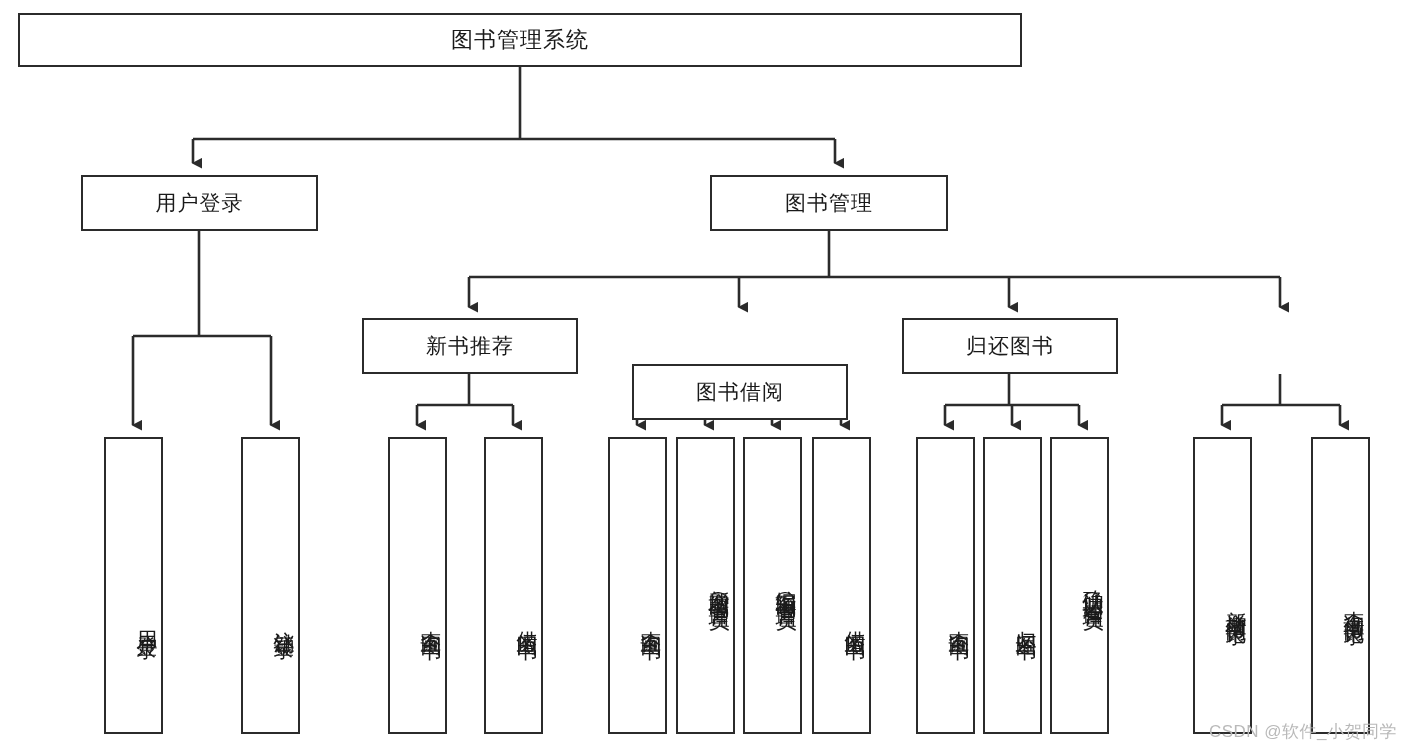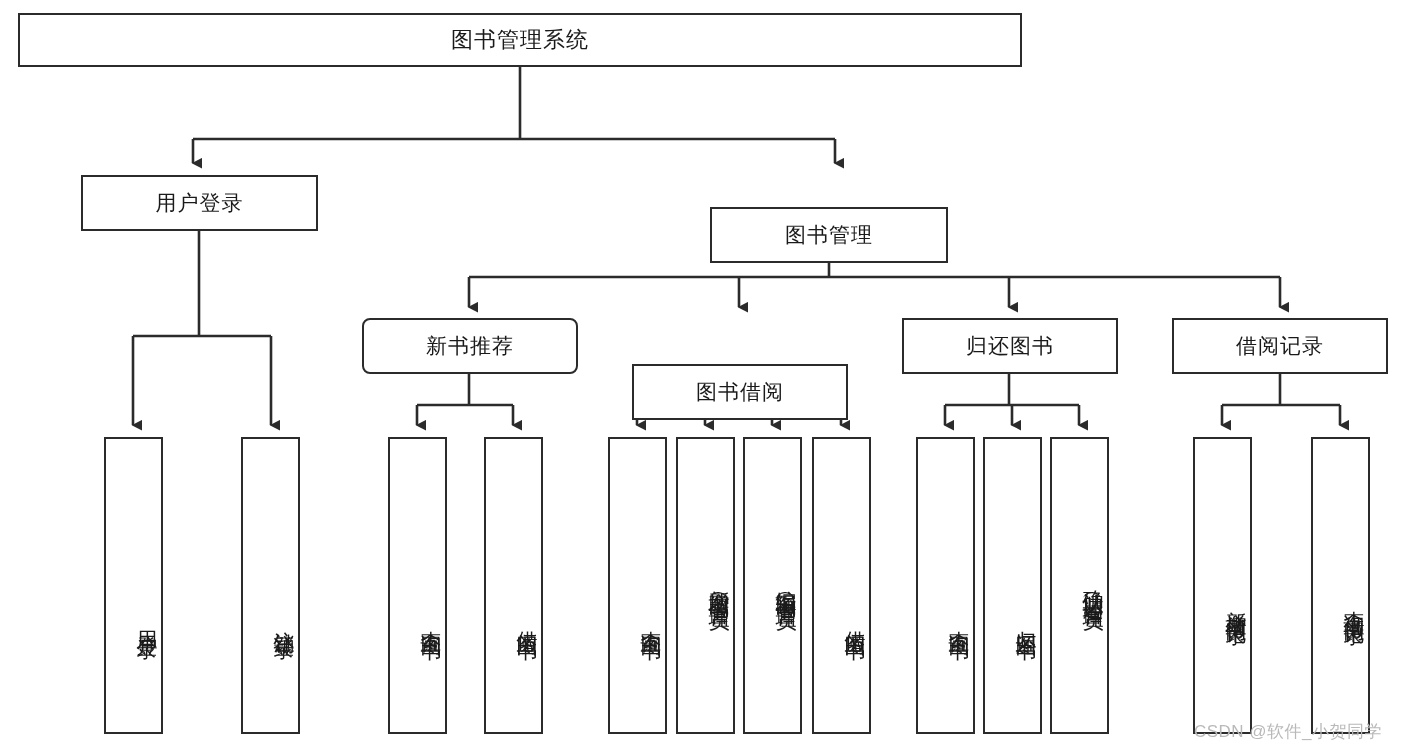--- a/index.html
+++ b/index.html
@@ -63,21 +63,21 @@
   .ln {
     stroke: #2b2b2b;
     stroke-width: 2.6;
     fill: none;
   }
   .arrowhead {
     fill: #2b2b2b;
   }
   .watermark {
     position: absolute;
-    right: 23px;
+    right: 8px;
     bottom: 4px;
     font-size: 17px;
     color: #b9b9b9;
     letter-spacing: 0.5px;
     white-space: nowrap;
   }
 </style>
 </head>
 <body>
 
@@ -132,39 +132,36 @@
   </svg>
 
   <div class="node h root" style="left:18px; top:13px; width:1004px; height:54px;">
     <span class="leaf-label">图书管理系统</span>
   </div>
 
   <div class="node h" style="left:81px; top:175px; width:237px; height:56px;">
     <span class="leaf-label">用户登录</span>
   </div>
 
-  <div class="node h" style="left:710px; top:175px; width:238px; height:56px;margin-top:32px;">
+  <div class="node h" style="left:710px; top:175px; width:238px; height:56px;">
     <span class="leaf-label">图书管理</span>
   </div>
 
-  <div class="node h" style="left:362px; top:318px; width:216px; height:56px;border-radius:8px;">
+  <div class="node h" style="left:362px; top:318px; width:216px; height:56px;">
     <span class="leaf-label">新书推荐</span>
   </div>
 
   <div class="node h" style="left:632px; top:318px; width:216px; height:56px;margin-top:46px;">
     <span class="leaf-label">图书借阅</span>
   </div>
 
   <div class="node h" style="left:902px; top:318px; width:216px; height:56px;">
     <span class="leaf-label">归还图书</span>
   </div>
 
-  <div class="node h" style="left:1172px; top:318px; width:216px; height:56px;">
-    <span class="leaf-label">借阅记录</span>
-  </div>
 
   <div class="node v" style="left:104px; top:437px; width:59px; height:297px; padding-top:72px;">
     <span class="leaf-label">用户登录</span>
   </div>
   <div class="node v" style="left:241px; top:437px; width:59px; height:297px; padding-top:72px;">
     <span class="leaf-label">注销登录</span>
   </div>
 
   <div class="node v" style="left:388px; top:437px; width:59px; height:297px; padding-top:72px;">
     <span class="leaf-label">查询图书</span>

